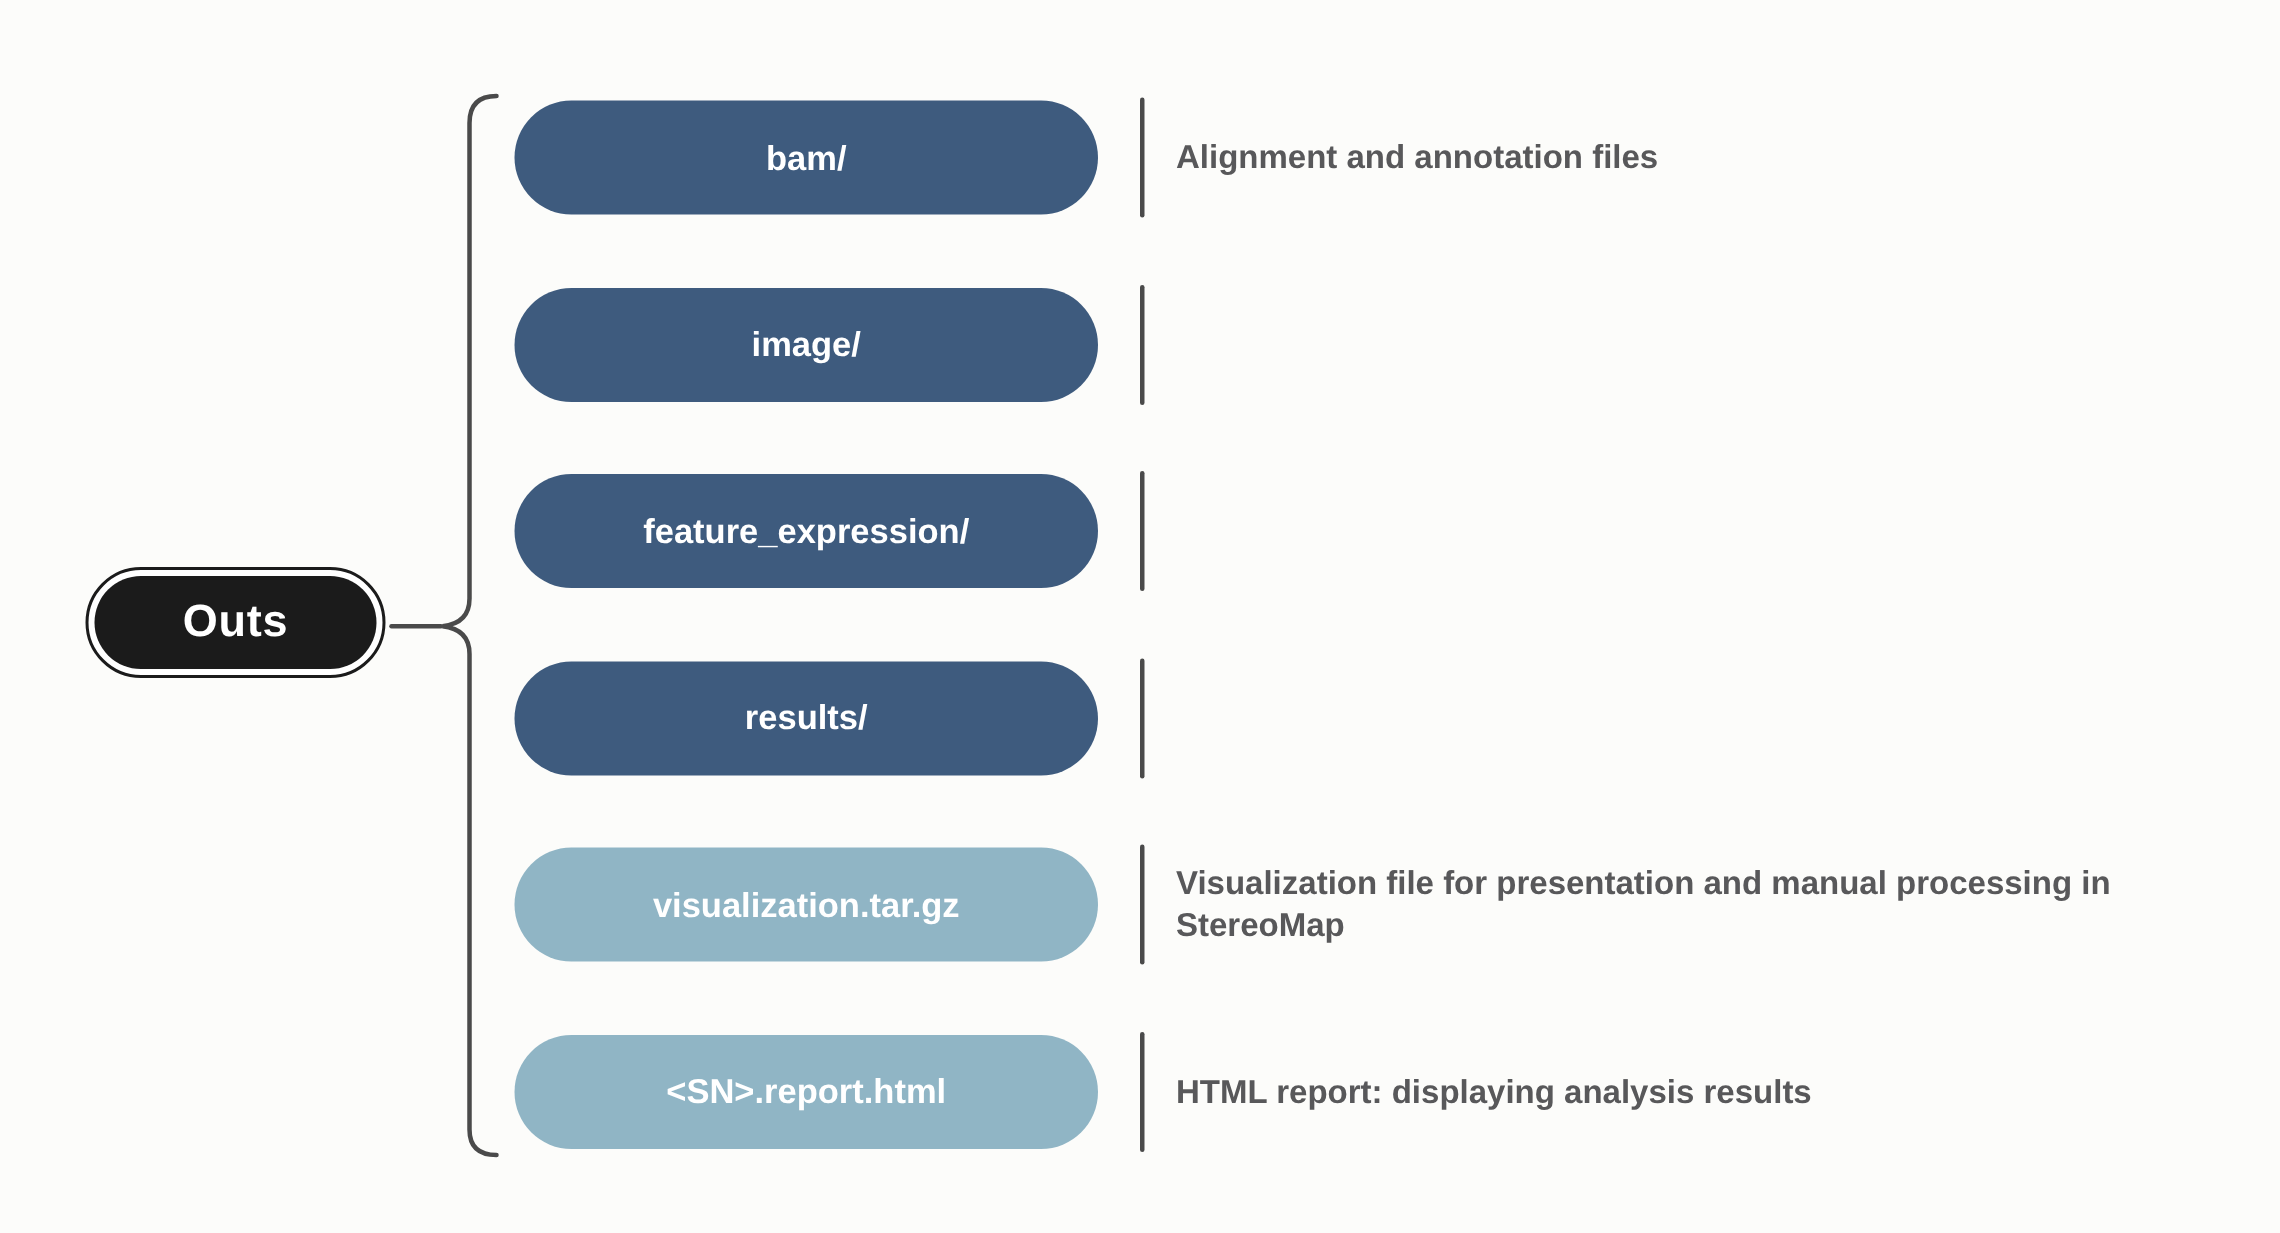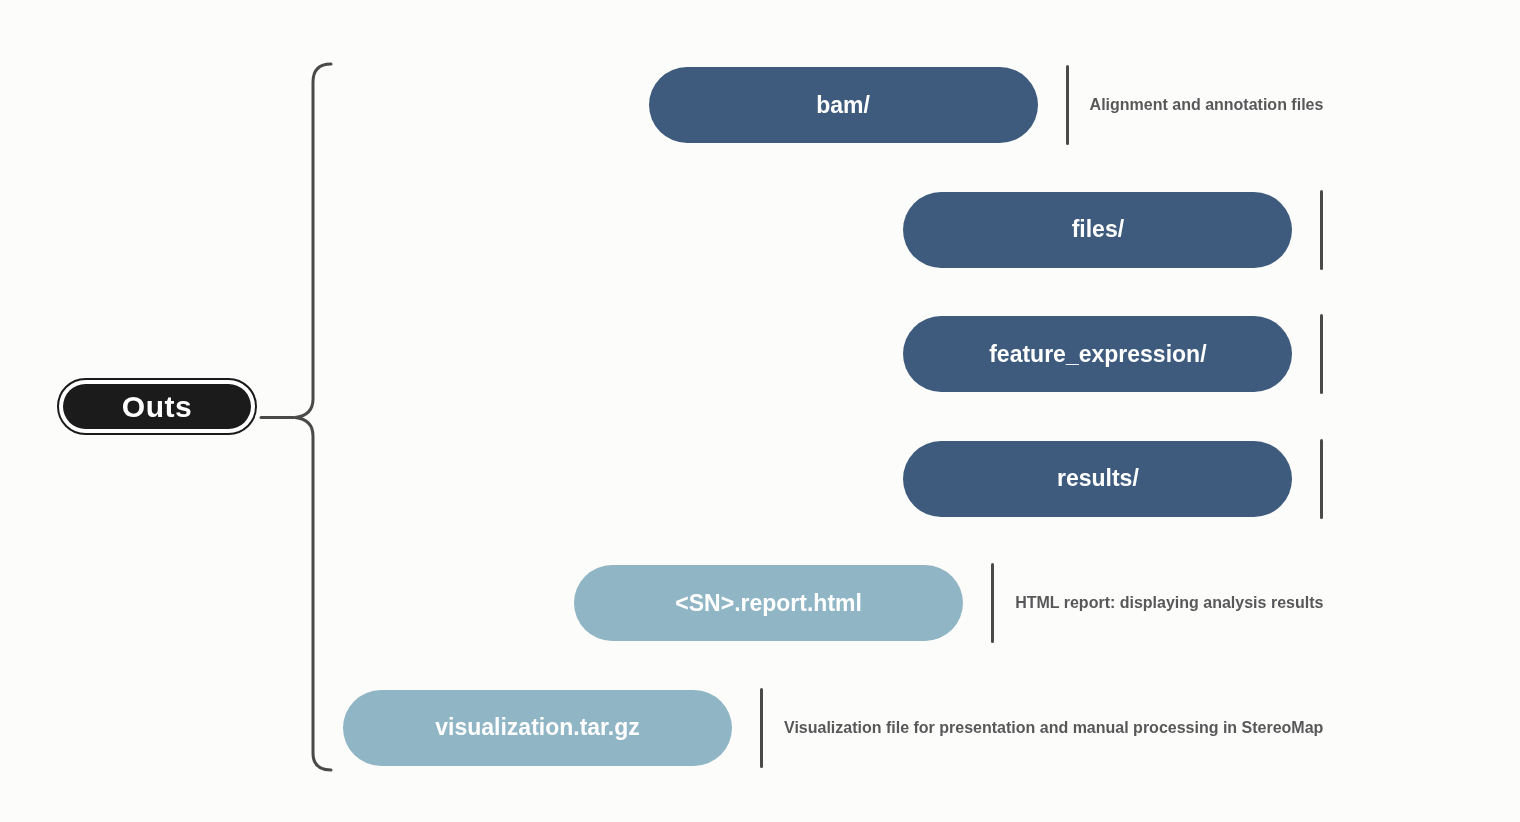--- a/index.html
+++ b/index.html
@@ -13,21 +13,21 @@
   }
   .brace-svg {
     position: absolute;
     left: 0; top: 0;
     width: 1520px; height: 822px;
     pointer-events: none;
   }
   .root-node {
     position: absolute;
     left: 57px; top: 378px;
-    width: 200px; height: 57px;
+    width: 200px; height: 74px;
     box-sizing: border-box;
     background: #ffffff;
     border: 2.5px solid #1b1b1b;
     border-radius: 40px;
     padding: 4px;
     display: flex;
   }
   .root-inner {
     flex: 1;
     background: var(--root-fill, #1b1b1b);
@@ -46,21 +46,20 @@
     position: absolute;
     left: 343px; top: 67px;
     display: flex;
     flex-direction: column;
     gap: 48.5px;
   }
   .row {
     display: flex;
     align-items: center;
     height: 76px;
-    justify-content: flex-end;
   }
   .pill {
     width: 389px;
     height: 76px;
     border-radius: 38px;
     display: flex;
     align-items: center;
     justify-content: center;
     flex-shrink: 0;
   }
@@ -76,21 +75,21 @@
     width: 3px;
     height: 80px;
     background: var(--line, #4a4a4a);
     margin-left: 28px;
     border-radius: 1.5px;
     flex-shrink: 0;
   }
   .desc {
     margin-left: 21px;
     max-width: 665px;
-    font-size: 16px;
+    font-size: 22px;
     font-weight: bold;
     color: var(--desc-text, #58585a);
     line-height: 28px;
   }
 </style>
 </head>
 <body>
 
 <div class="canvas" style="background: rgb(252, 252, 250);">
 
@@ -109,49 +108,49 @@
     <div class="row">
       <div class="pill dark">
         <span class="pill-label">bam/</span>
       </div>
       <div class="sep"></div>
       <div class="desc">Alignment and annotation files</div>
     </div>
 
     <div class="row">
       <div class="pill dark">
-        <span class="pill-label">files/</span>
+        <span class="pill-label">image/</span>
       </div>
       <div class="sep"></div>
     </div>
 
     <div class="row">
       <div class="pill dark">
         <span class="pill-label">feature_expression/</span>
       </div>
       <div class="sep"></div>
     </div>
 
     <div class="row">
       <div class="pill dark">
         <span class="pill-label">results/</span>
       </div>
       <div class="sep"></div>
     </div>
 
     <div class="row">
       <div class="pill light">
+        <span class="pill-label">visualization.tar.gz</span>
+      </div>
+      <div class="sep"></div>
+      <div class="desc">Visualization file for presentation and manual processing in StereoMap</div>
+    </div>
+
+    <div class="row">
+      <div class="pill light">
         <span class="pill-label">&lt;SN&gt;.report.html</span>
       </div>
       <div class="sep"></div>
       <div class="desc">HTML report: displaying analysis results</div>
-    </div>
-
-    <div class="row">
-      <div class="pill light">
-        <span class="pill-label">visualization.tar.gz</span>
-      </div>
-      <div class="sep"></div>
-      <div class="desc">Visualization file for presentation and manual processing in StereoMap</div>
     </div>
   </div>
 
 </div>
 
 </body></html>

